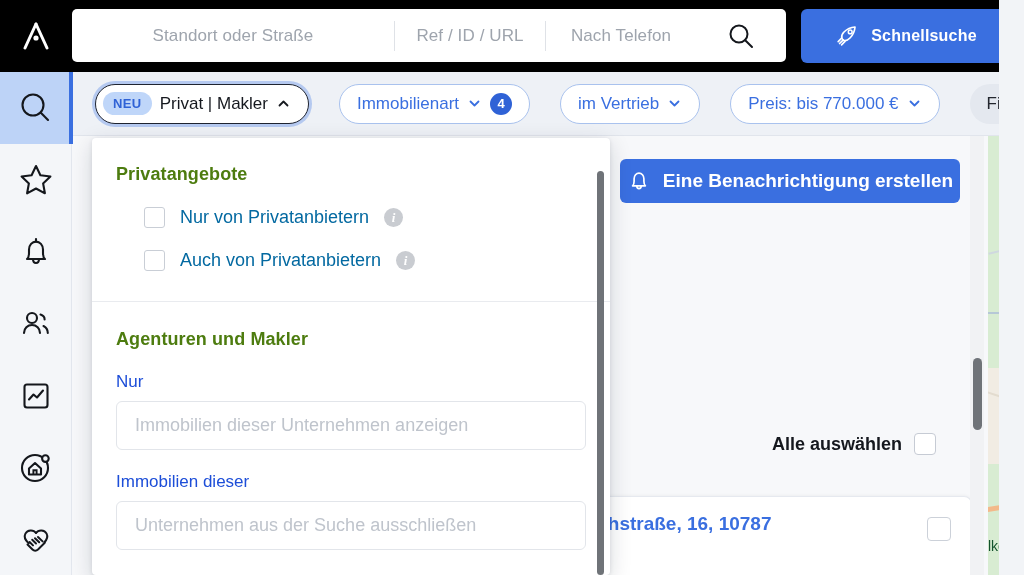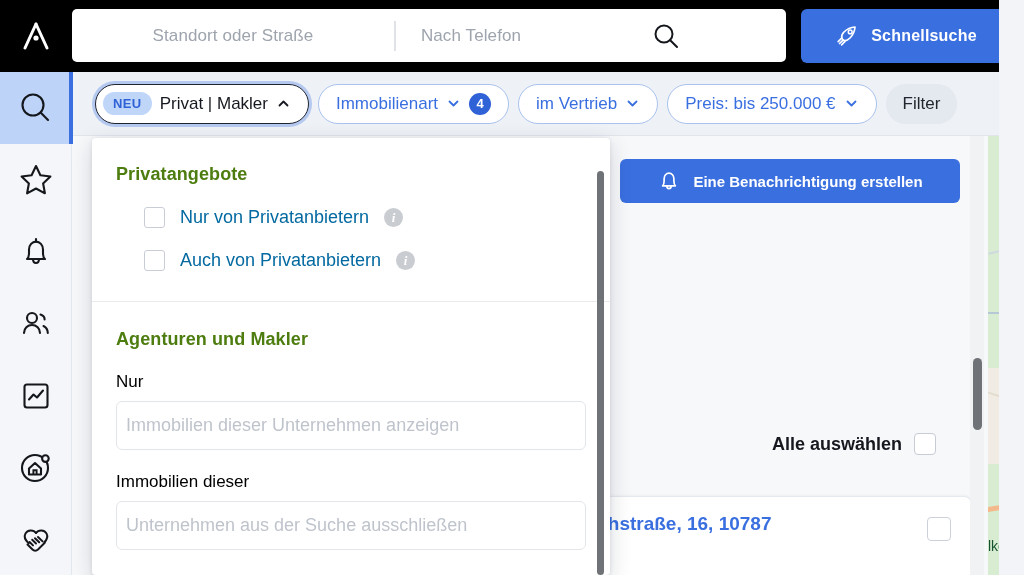--- a/index.html
+++ b/index.html
@@ -61,21 +61,21 @@
   .side-item.active::after {
     content: ""; position: absolute; right: -1px; top: 0; width: 4px; height: 100%;
     background: #3a6fe0;
   }
   .side-item svg { display: block; }
 
   
   .filterbar {
     position: absolute; left: 72px; top: 72px; width: 952px; height: 64px;
     background: #eef1f6; z-index: 25;
-    display: flex; align-items: center; gap: 9px; padding-left: 23px;
+    display: flex; align-items: center; gap: 30px; padding-left: 23px;
     border-bottom: 1px solid #e1e5ec;
   }
   .chip {
     height: 40px; border-radius: 20px; display: flex; align-items: center;
     gap: 8px; padding: 0 17px; background: #fff; font-size: 17px;
     white-space: nowrap; cursor: pointer;
   }
   .chip.outline { border: 1px solid #a9c2ee; color: #3a6fe0; }
   .chip.active-chip {
     border: 1.5px solid #1f2430; color: #16191f; padding-left: 7px;
@@ -99,21 +99,21 @@
     background: #f7f8fa; overflow: hidden;
   }
   .results-col {
     position: absolute; left: 0; top: 0; width: 902px; height: 439px;
     background: #f7f8fa;
   }
   .notify-btn {
     position: absolute; left: 548px; top: 23px; width: 340px; height: 44px;
     background: #3a6fe0; border-radius: 6px; color: #fff;
     display: flex; align-items: center; justify-content: center; gap: 12px;
-    font-size: 15px; font-weight: 700; cursor: pointer;
+    font-size: 19px; font-weight: 700; cursor: pointer;
   }
   .select-all {
     position: absolute; left: 700px; top: 297px;
     display: flex; align-items: center; gap: 12px;
     font-size: 18px; font-weight: 700; color: #15181e;
   }
   .cbox {
     width: 22px; height: 22px; border: 1px solid #c6cbd4;
     border-radius: 4px; background: #fff; cursor: pointer;
   }
@@ -211,25 +211,25 @@
     width: 19px; height: 19px; border-radius: 50%; background: #c9ccd1;
     color: #fff; font-size: 13px; font-weight: 700; font-style: italic;
     display: flex; align-items: center; justify-content: center;
     font-family: "Liberation Serif", serif; cursor: pointer;
   }
   .panel-div {
     height: 1px; background: #e9ebef; margin: 30px 0 0 0;
   }
   .sec2 { padding-top: 27px; }
   .fld-label {
-    font-size: 17px; color: #000000; margin-top: 22px; margin-bottom: 9px;
+    font-size: 17px; color: #1d4ed8; margin-top: 22px; margin-bottom: 9px;
   }
   .fld {
     width: 470px; height: 49px; border: 1px solid #e2e5ea; border-radius: 6px;
-    display: flex; align-items: center; padding: 0 9px;
+    display: flex; align-items: center; padding: 0 18px;
     font-size: 18px; color: #bfc4cc; background: #fff; cursor: text;
   }
   .panel-scroll {
     position: absolute; right: 6px; top: 33px; width: 7px; height: 404px;
     z-index: 2;
   }
   .panel-thumb {
     position: absolute; left: 0; top: 0; width: 7px; height: 404px;
     background: #6f7378; border-radius: 4px;
   }
@@ -245,20 +245,21 @@
       <svg width="34" height="34" viewBox="0 0 34 34">
         <path d="M17 5 L28 29" stroke="#ffffff" stroke-width="3" fill="none" stroke-linecap="round"></path>
         <path d="M17 5 L6 29" stroke="#ffffff" stroke-width="3" fill="none" stroke-linecap="round"></path>
         <circle cx="17" cy="19" r="2.6" fill="#ffffff"></circle>
       </svg>
     </div>
 
     <div class="search-wrap">
       <div class="s-field loc">Standort oder Straße</div>
       <div class="s-div"></div>
+      <div class="s-field ref">Ref / ID / URL</div>
       <div class="s-div"></div>
       <div class="s-field tel">Nach Telefon</div>
       <div class="search-go">
         <svg width="30" height="30" viewBox="0 0 30 30">
           <circle cx="13" cy="13" r="8.5" stroke="#14171c" stroke-width="2" fill="none"></circle>
           <line x1="19.2" y1="19.2" x2="26" y2="26" stroke="#14171c" stroke-width="2" stroke-linecap="round"></line>
         </svg>
       </div>
     </div>
 
@@ -351,21 +352,21 @@
     </div>
 
     <div class="chip outline">
       <span>im Vertrieb</span>
       <svg class="caret" width="15" height="15" viewBox="0 0 15 15">
         <path d="M3.5 5.5 L7.5 9.5 L11.5 5.5" stroke="#3a6fe0" stroke-width="1.8" fill="none" stroke-linecap="round" stroke-linejoin="round"></path>
       </svg>
     </div>
 
     <div class="chip outline">
-      <span>Preis: bis 250.000 €</span>
+      <span>Preis: bis 770.000 €</span>
       <svg class="caret" width="15" height="15" viewBox="0 0 15 15">
         <path d="M3.5 5.5 L7.5 9.5 L11.5 5.5" stroke="#3a6fe0" stroke-width="1.8" fill="none" stroke-linecap="round" stroke-linejoin="round"></path>
       </svg>
     </div>
 
     <div class="chip plain">
       <span>Filter</span>
     </div>
   </div>
 

